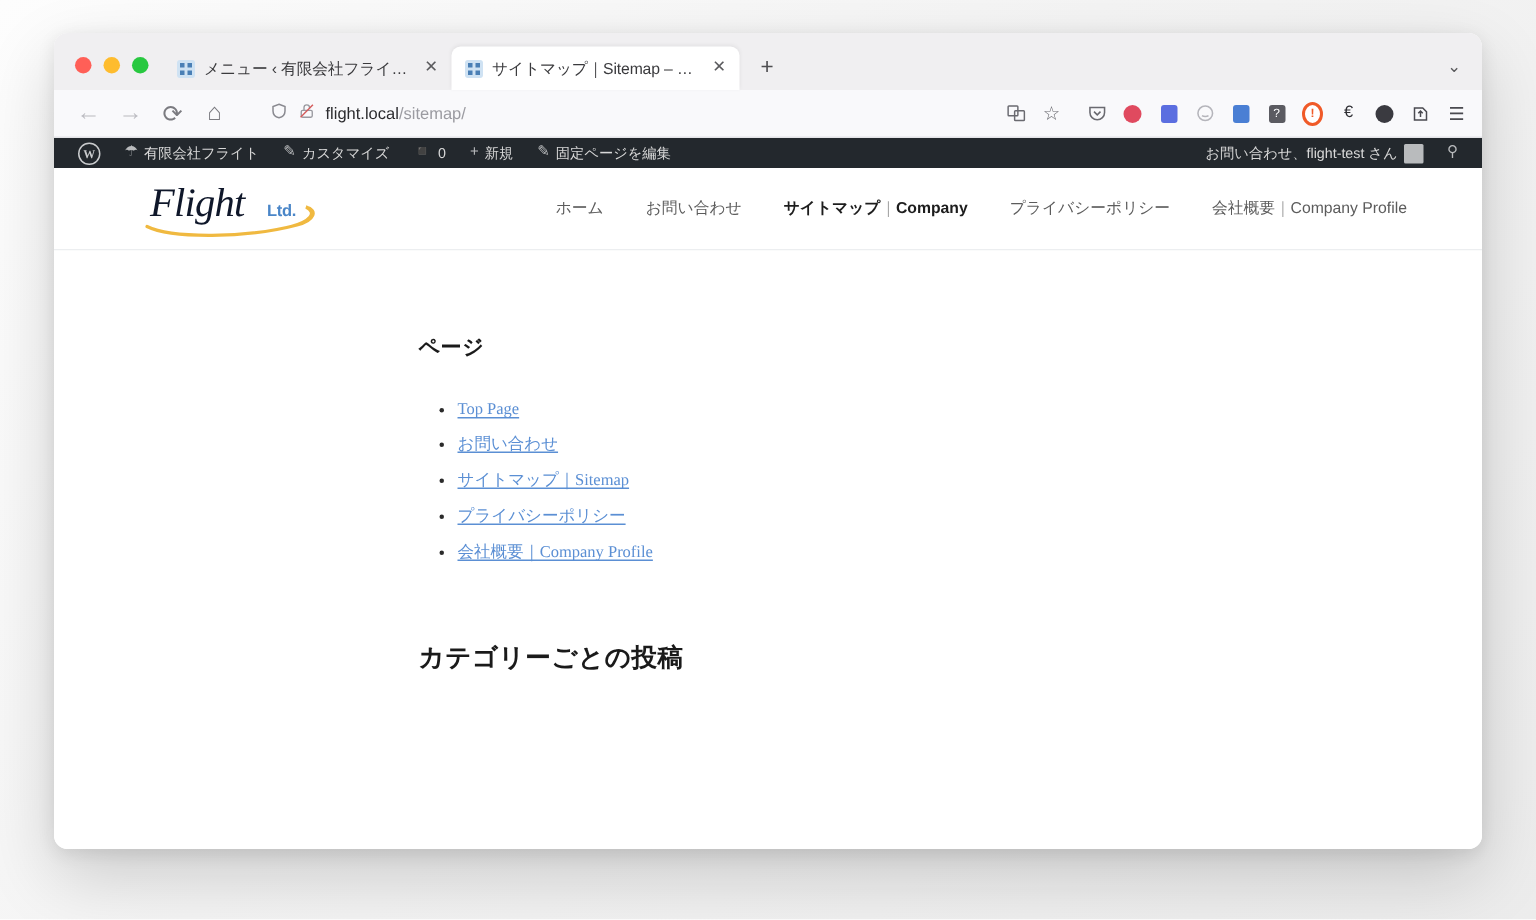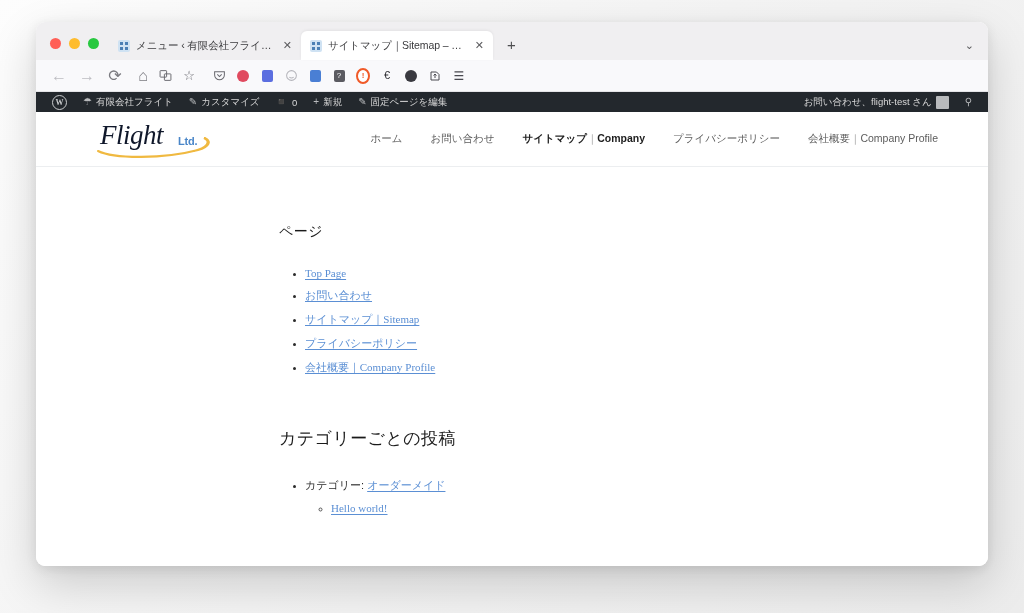--- a/index.html
+++ b/index.html
@@ -304,21 +304,21 @@
     padding: 56px 0 0 0;
     position: relative;
     overflow: hidden;
   }
   .content-inner {
     padding-left: 243px;
     max-width: 640px;
   }
   h2.section-title {
     font-size: 14px;
-    font-weight: normal;
+    font-weight: bold;
     color: #1a1a1a;
     margin: 0 0 26px 0;
     letter-spacing: 0.4px;
   }
   h2.section-title.big {
     font-size: 17px;
     margin-top: 52px;
     margin-bottom: 28px;
   }
   ul.link-list {
@@ -376,20 +376,37 @@
 
       <div class="tabstrip-chevron">⌄</div>
     </div>
 
     <div class="nav-toolbar">
       <div class="nav-btn disabled">←</div>
       <div class="nav-btn disabled">→</div>
       <div class="nav-btn">⟳</div>
       <div class="nav-btn">⌂</div>
 
+      <div class="urlbar">
+        <span>
+          <svg width="12" height="12" viewBox="0 0 24 24" fill="none" stroke="#8a8a90" stroke-width="2">
+            <path d="M12 3l8 3v6c0 5-3.5 8-8 9-4.5-1-8-4-8-9V6z"></path>
+          </svg>
+        </span>
+        <span>
+          <svg width="11" height="12" viewBox="0 0 24 24" fill="none" stroke="#9a9aa0" stroke-width="2">
+            <rect x="4" y="11" width="16" height="10" rx="2"></rect>
+            <path d="M8 11V7a4 4 0 0 1 8 0v1"></path>
+            <line x1="3" y1="21" x2="21" y2="3" stroke="#d45a5a"></line>
+          </svg>
+        </span>
+        <span>
+          <span class="url-host">flight.local</span><span class="url-text">/sitemap/</span>
+        </span>
+      </div>
 
       <div class="urlbar-right">
         <span class="ext">
           <svg width="13" height="13" viewBox="0 0 24 24" fill="none" stroke="#6a6a70" stroke-width="1.8">
             <rect x="2" y="3" width="12" height="12" rx="1"></rect>
             <rect x="10" y="9" width="12" height="12" rx="1"></rect>
           </svg>
         </span>
         <span class="ext" style="font-size:13px;color:#6a6a70;">☆</span>
       </div>
@@ -496,27 +513,19 @@
         <ul class="link-list">
           <li><a href="#">Top Page</a></li>
           <li><a href="#">お問い合わせ</a></li>
           <li><a href="#">サイトマップ｜Sitemap</a></li>
           <li><a href="#">プライバシーポリシー</a></li>
           <li><a href="#">会社概要｜Company Profile</a></li>
         </ul>
 
         <h2 class="section-title big">カテゴリーごとの投稿</h2>
 
-        <ul class="link-list">
-          <li>
-            <span class="cat-label">カテゴリー: </span><a href="#">オーダーメイド</a>
-            <ul class="sub-list">
-              <li><a href="#">Hello world!</a></li>
-            </ul>
-          </li>
-        </ul>
 
       </div>
 
     </div>
 
   </div>
 </div>
 
 </body></html>

